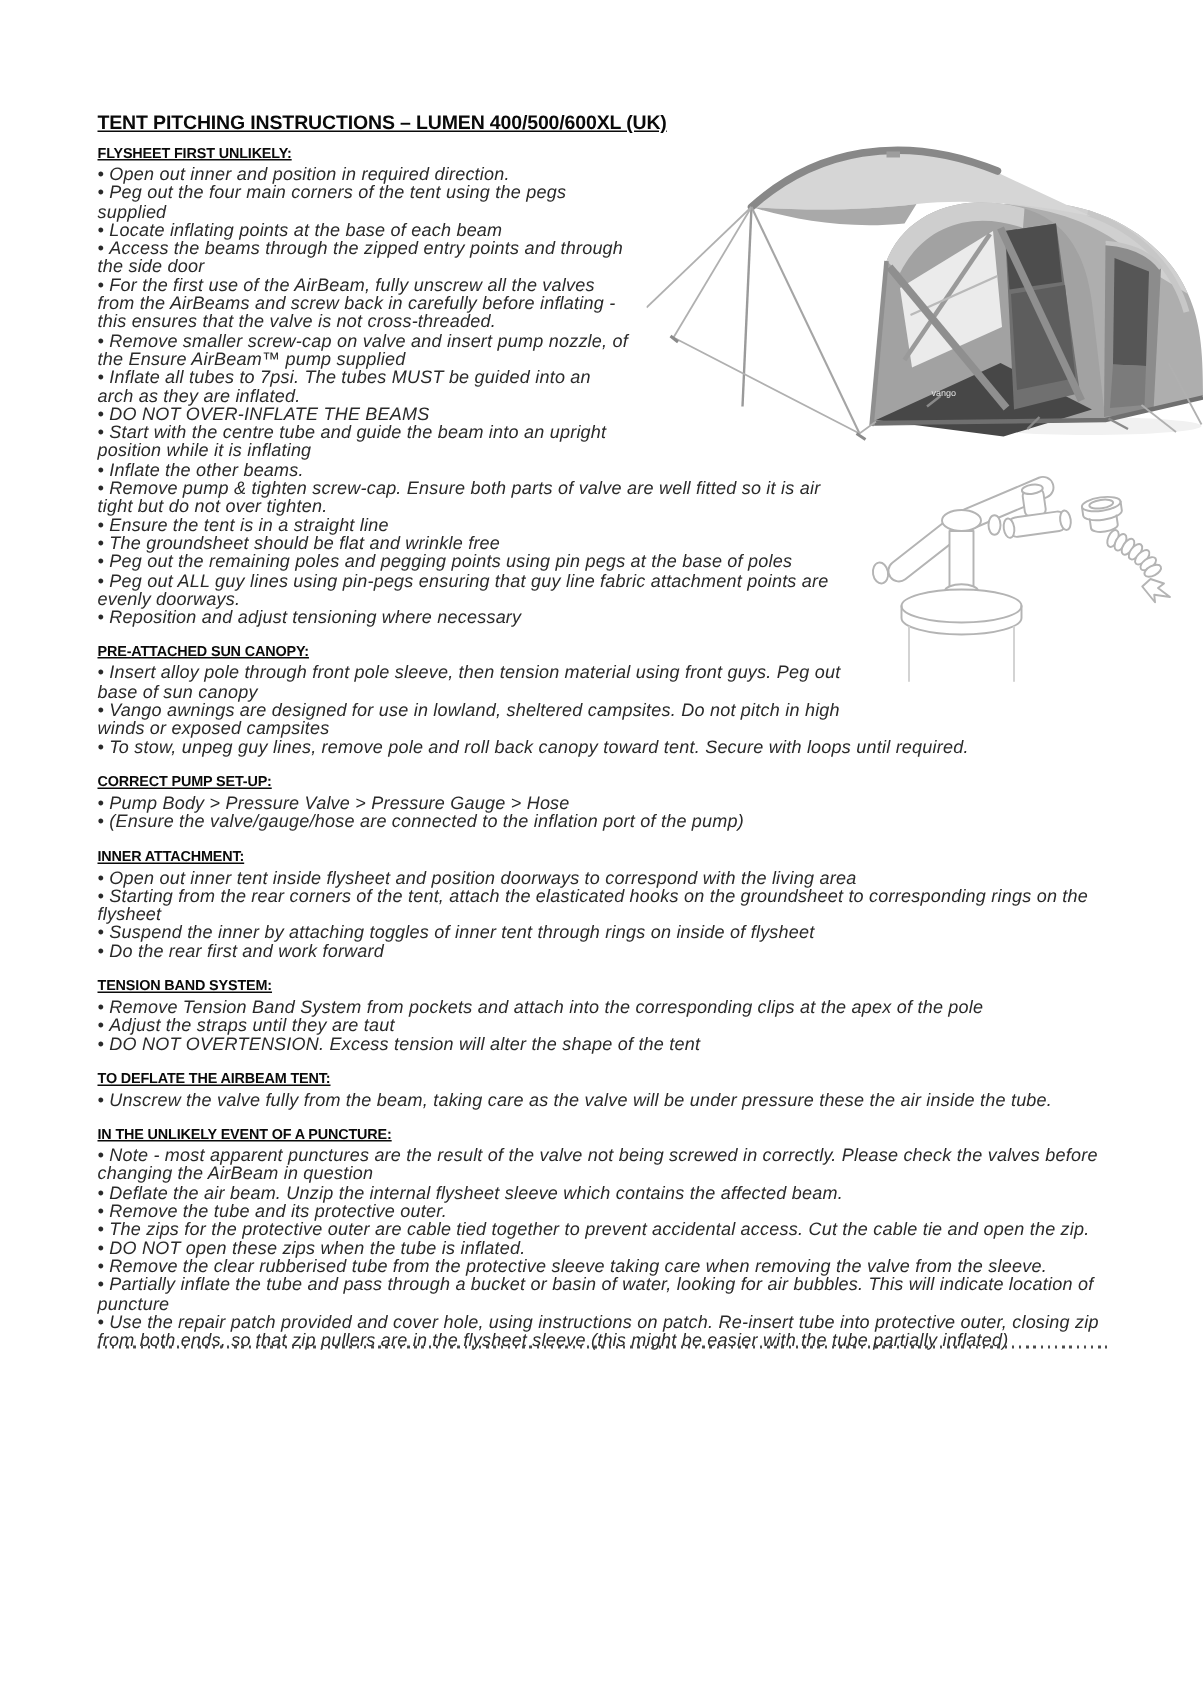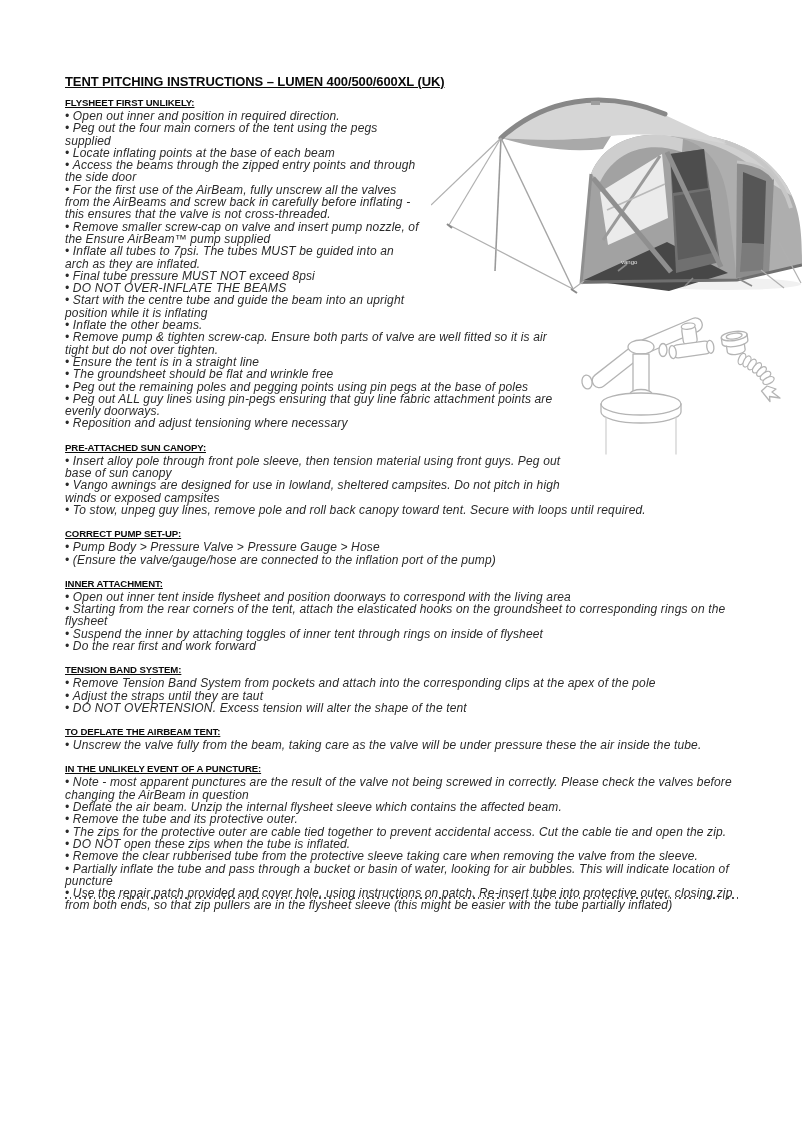--- a/index.html
+++ b/index.html
@@ -174,21 +174,20 @@
     </div>
 
     <h2 class="sec-heading first">FLYSHEET FIRST UNLIKELY:</h2>
     <div class="bullet">Open out inner and position in required direction.</div>
     <div class="bullet">Peg out the four main corners of the tent using the pegs supplied</div>
     <div class="bullet">Locate inflating points at the base of each beam</div>
     <div class="bullet">Access the beams through the zipped entry points and through the side door</div>
     <div class="bullet">For the first use of the AirBeam, fully unscrew all the valves from the AirBeams and screw back in carefully before inflating - this ensures that the valve is not cross-threaded.</div>
     <div class="bullet">Remove smaller screw-cap on valve and insert pump nozzle, of the Ensure AirBeam™ pump supplied</div>
     <div class="bullet">Inflate all tubes to 7psi. The tubes MUST be guided into an arch as they are inflated.</div>
-    <div class="bullet">Final tube pressure MUST NOT exceed 8psi</div>
     <div class="bullet">DO NOT OVER-INFLATE THE BEAMS</div>
     <div class="bullet">Start with the centre tube and guide the beam into an upright position while it is inflating</div>
     <div class="bullet">Inflate the other beams.</div>
     <div class="bullet">Remove pump &amp; tighten screw-cap. Ensure both parts of valve are well fitted so it is air tight but do not over tighten.</div>
     <div class="bullet">Ensure the tent is in a straight line</div>
     <div class="bullet">The groundsheet should be flat and wrinkle free</div>
     <div class="bullet">Peg out the remaining poles and pegging points using pin pegs at the base of poles</div>
     <div class="bullet">Peg out ALL guy lines using pin-pegs ensuring that guy line fabric attachment points are evenly doorways.</div>
     <div class="bullet">Reposition and adjust tensioning where necessary</div>
 

